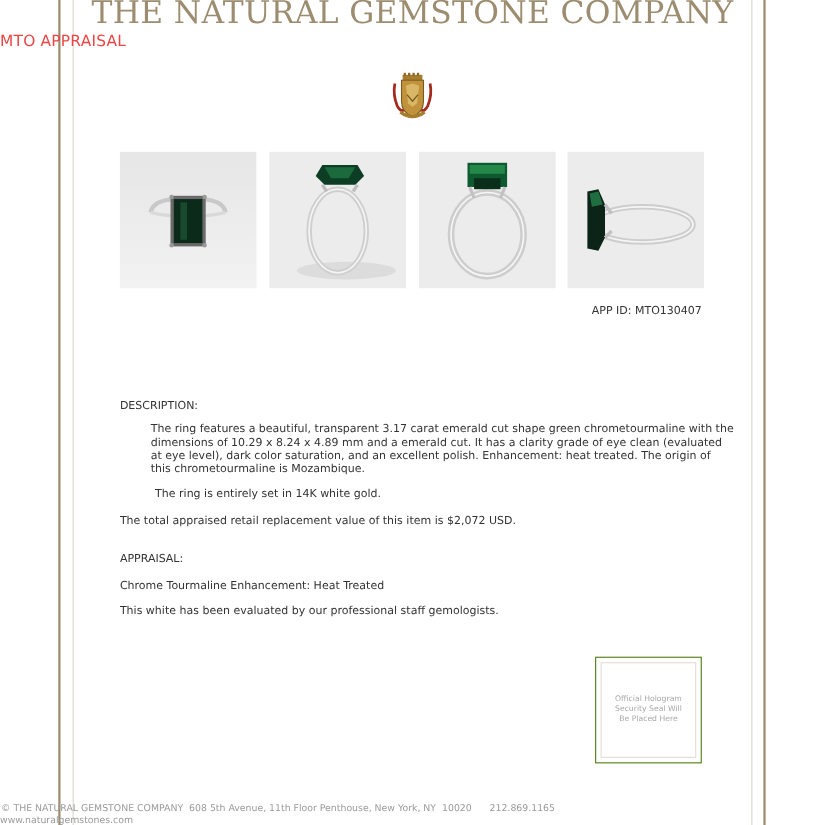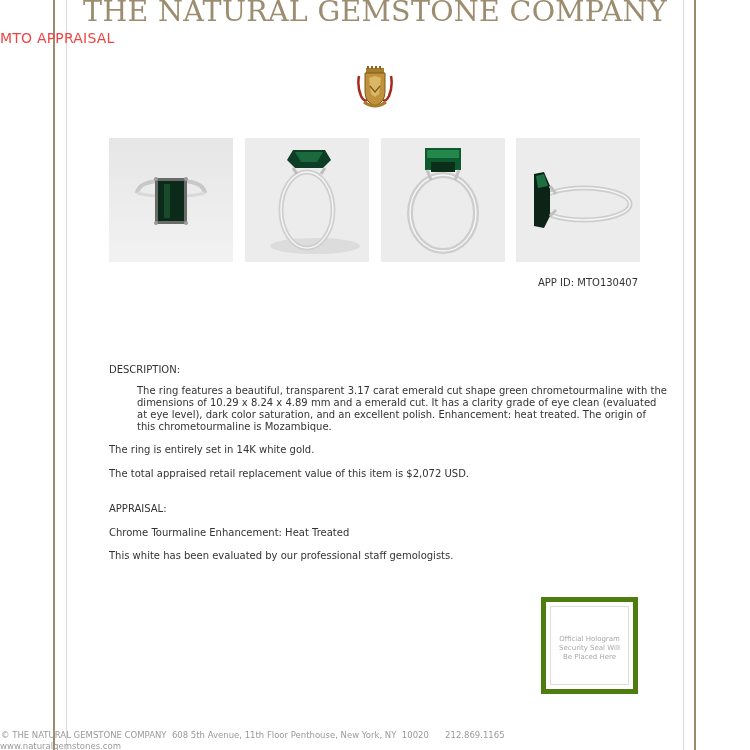--- a/index.html
+++ b/index.html
@@ -17,21 +17,21 @@
   .crest { position:absolute; left:356px; top:66px; width:38px; height:44px; }
 
   .thumb { position:absolute; top:138px; width:124px; height:124px; background:#e9e9e9; overflow:hidden; }
   .thumb svg { display:block; }
 
   .app-id { position:absolute; left:538px; top:277px; font-size:10px; color:#333; }
 
   .section-label { position:absolute; left:109px; font-size:10px; color:#333; }
   .para { position:absolute; left:109px; width:530px; font-size:10px; line-height:12px; color:#333; }
 
-  .seal-box { position:absolute; left:541px; top:597px; width:97px; height:97px; border:5px solid #4d7c0f; box-sizing:border-box; }
+  .seal-box { position:absolute; left:541px; top:597px; width:97px; height:97px; border:1px solid #4d7c0f; box-sizing:border-box; }
   .seal-inner { position:absolute; left:4px; top:4px; right:4px; bottom:4px; border:1px solid #e2ddd4; }
   .seal-text { position:absolute; left:0; right:0; top:33px; text-align:center; font-size:7px; line-height:9px; color:#a8a8a8; }
 
   .footer-line1 { position:absolute; left:1px; width:750px; top:730px; text-align:left; font-size:8.5px; color:#9a9a9a; white-space:pre; }
   .footer-line2 { position:absolute; left:0; width:750px; top:741px; text-align:left; font-size:8.5px; color:#9a9a9a; }
 </style>
 </head>
 <body>
 
 <div class="border-outer-l"></div>
@@ -112,21 +112,21 @@
     <path d="M18 36 L28 34 L34 48 L34 78 L28 90 L18 88 Z" fill="#0b2417"></path>
     <path d="M20 38 L28 36 L32 48 L22 50 Z" fill="#1f6e42"></path>
     <path d="M34 48 L40 56 M34 78 L40 72" stroke="#c0c0c0" stroke-width="3"></path>
   </svg>
 </div>
 
 <div class="app-id">APP ID: MTO130407</div>
 
 <div class="section-label" style="top:364px;">DESCRIPTION:</div>
 <div class="para" style="top:385px;margin-left:28px;">The ring features a beautiful, transparent 3.17 carat emerald cut shape green chrometourmaline with the dimensions of 10.29 x 8.24 x 4.89 mm and a emerald cut. It has a clarity grade of eye clean (evaluated at eye level), dark color saturation, and an excellent polish. Enhancement: heat treated. The origin of this chrometourmaline is Mozambique.</div>
-<div class="para" style="top:444px;">The ring is entirely set in 14K white gold.</div>
+<div class="para" style="top:444px;margin-left:32px;">The ring is entirely set in 14K white gold.</div>
 <div class="para" style="top:468px;">The total appraised retail replacement value of this item is $2,072 USD.</div>
 
 <div class="section-label" style="top:503px;">APPRAISAL:</div>
 <div class="para" style="top:527px;">Chrome Tourmaline Enhancement: Heat Treated</div>
 <div class="para" style="top:550px;">This white has been evaluated by our professional staff gemologists.</div>
 
 <div class="seal-box">
   <div class="seal-inner"></div>
   <div class="seal-text" style="padding:0 12px;">Official Hologram Security Seal Will Be Placed Here</div>
 </div>

